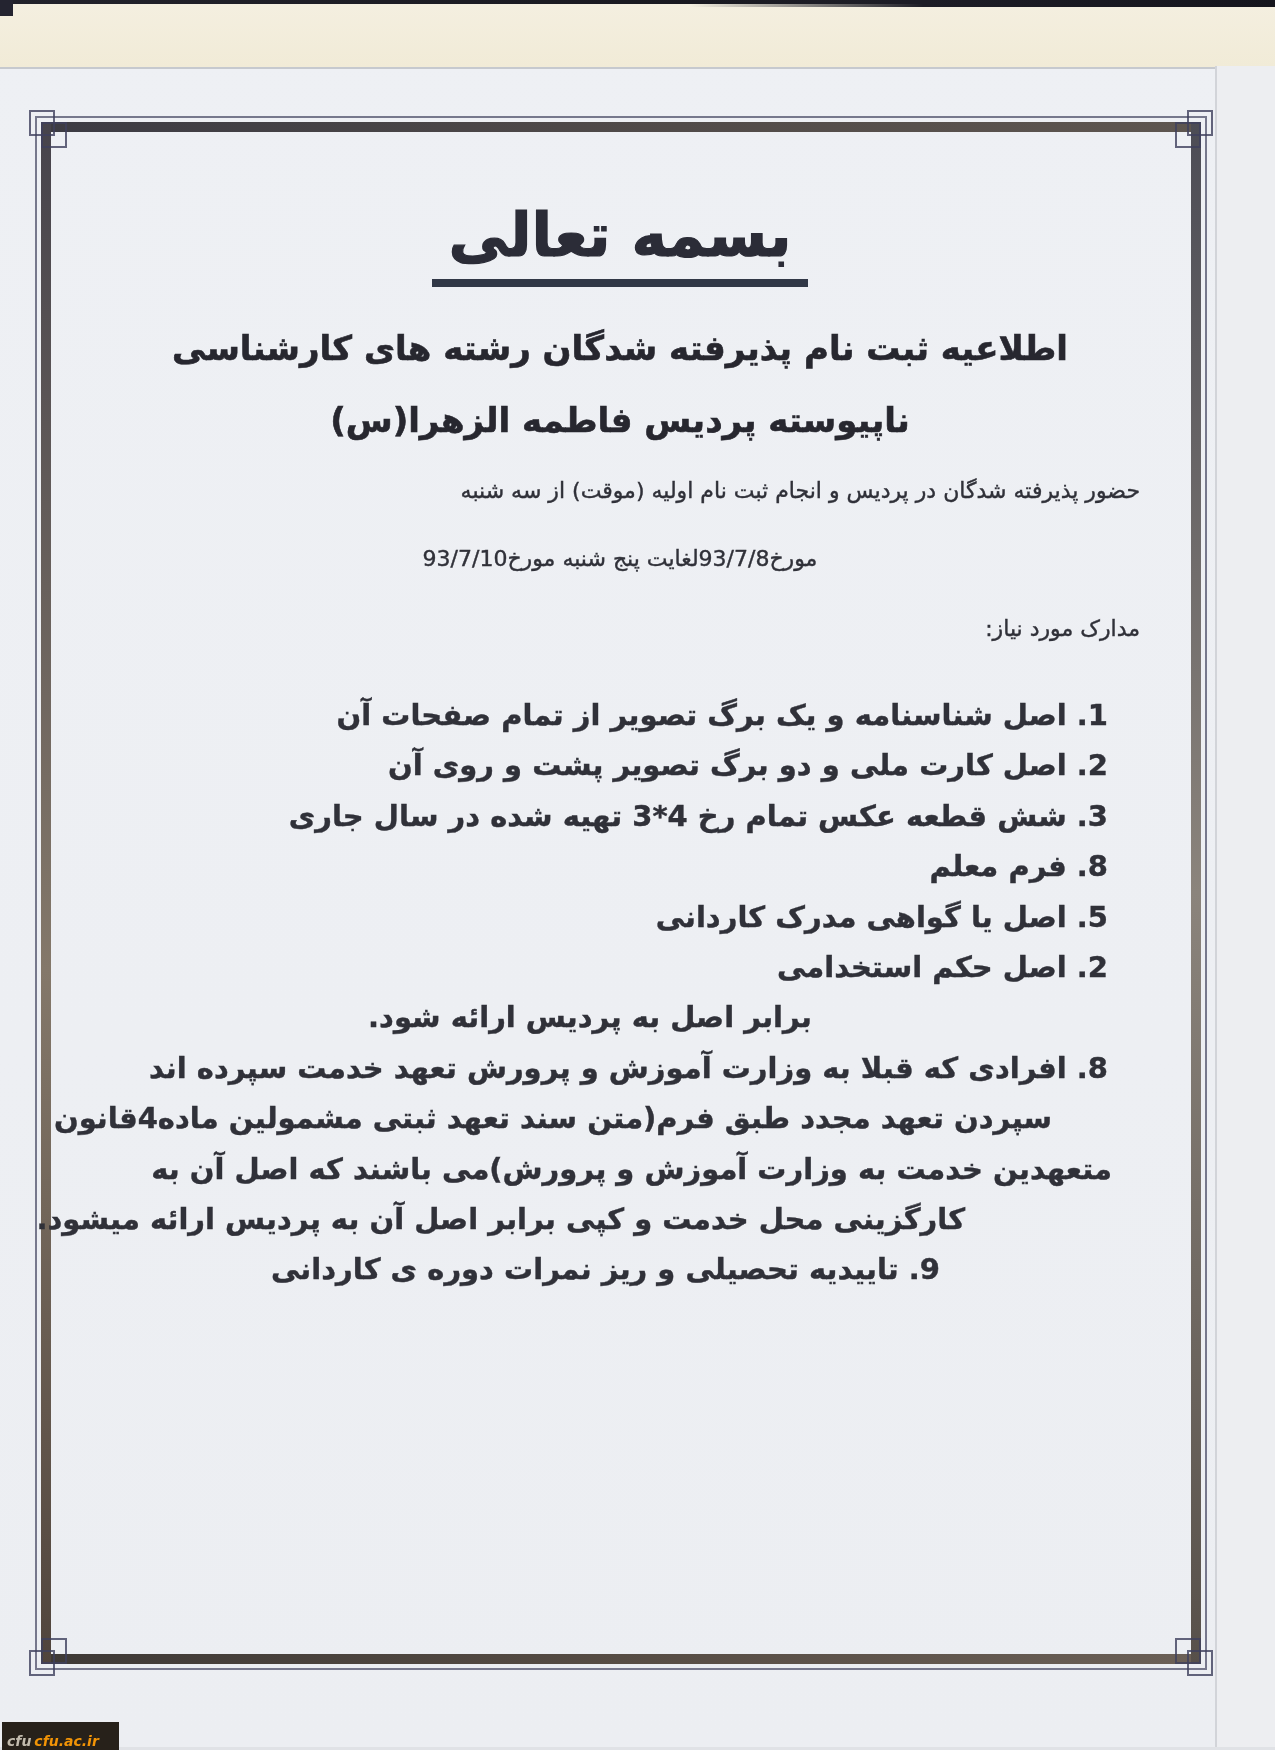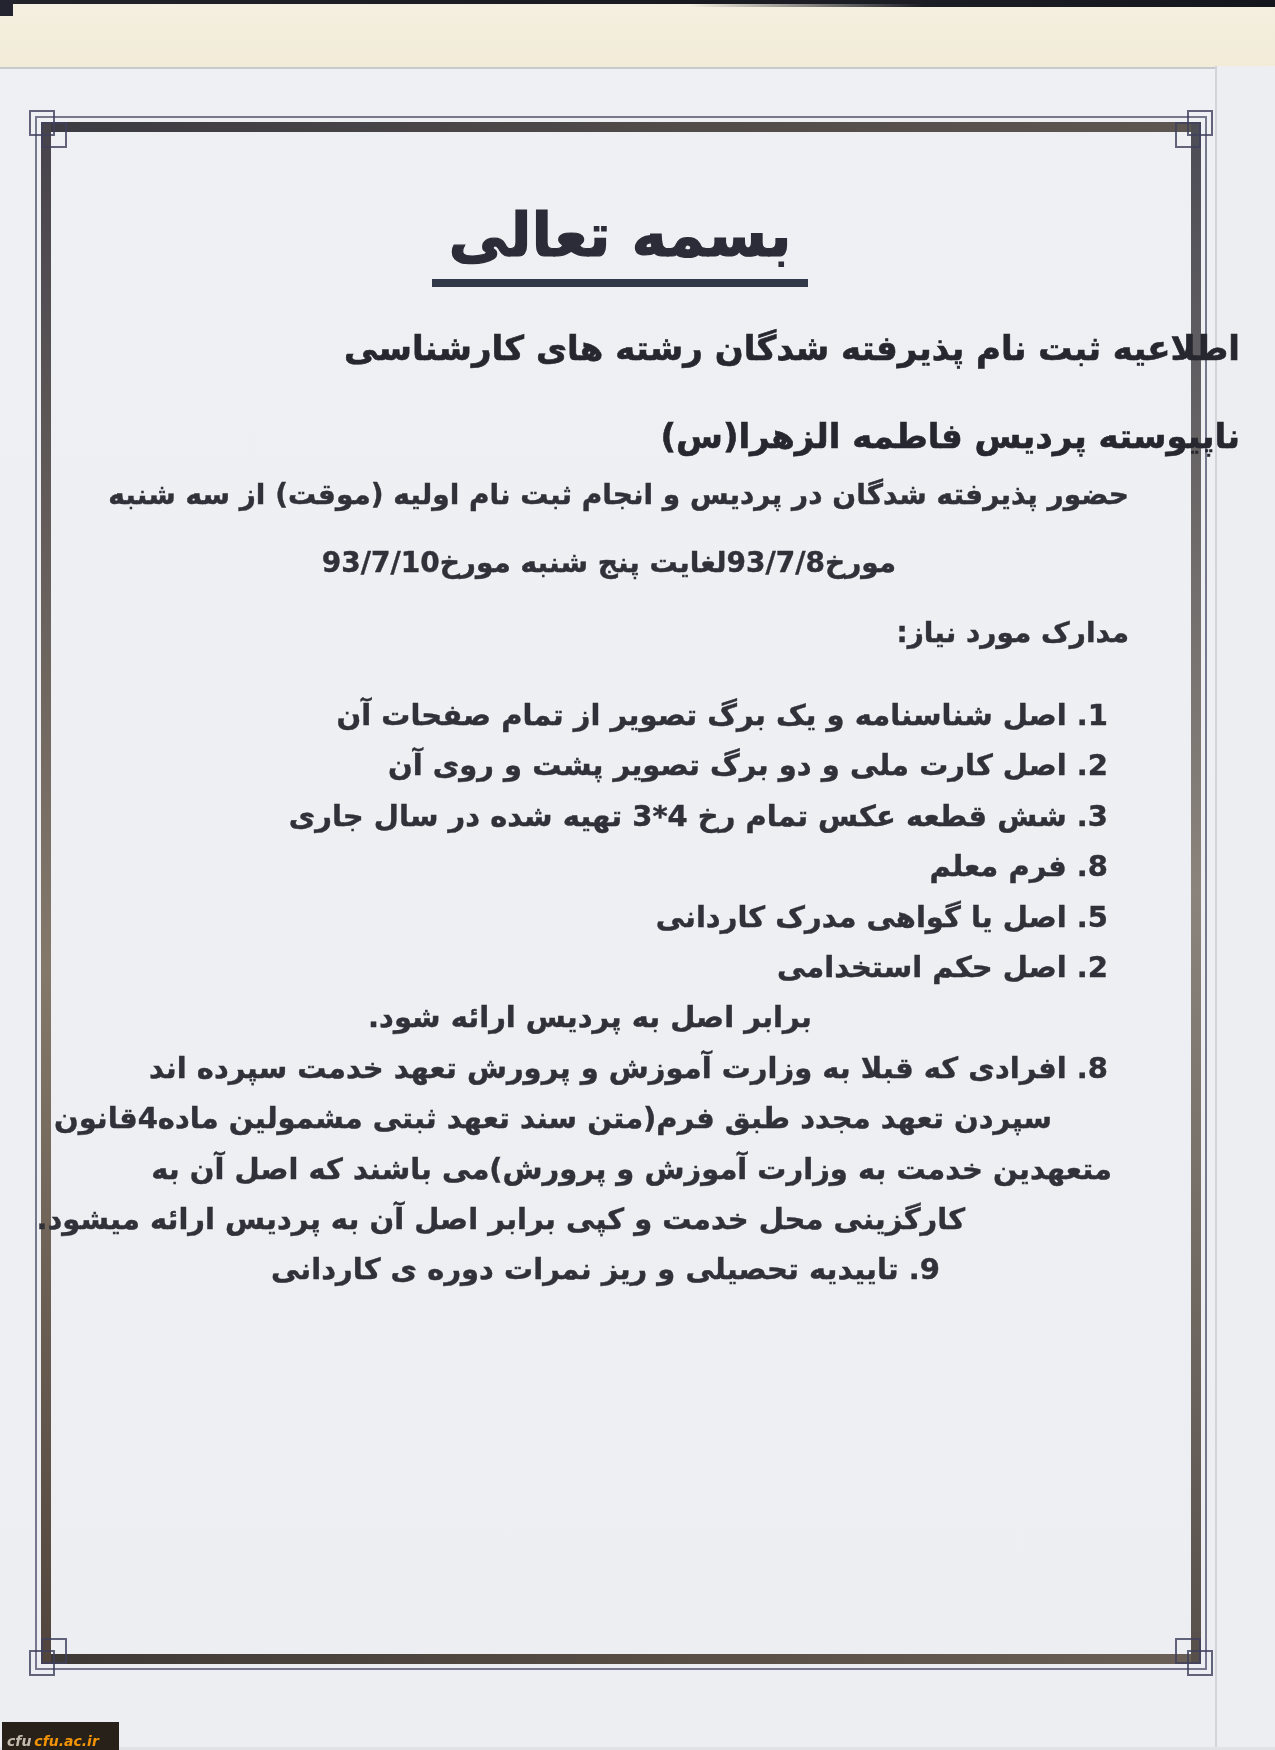--- a/index.html
+++ b/index.html
@@ -33,24 +33,24 @@
   .band-left{left:41px;top:122px;width:10px;height:1542px;
     background:linear-gradient(to bottom,#46434b,#84786a 55%,#50443c);}
   .band-right{left:1191px;top:122px;width:10px;height:1542px;
     background:linear-gradient(to bottom,#4c4c55,#8b847c 50%,#57504a);}
   .csq{position:absolute;width:26px;height:26px;box-sizing:border-box;
     border:2px solid rgba(62,64,92,.8);}
   .basmala-row{position:absolute;left:0;top:198px;width:1240px;text-align:center;}
   .basmala{display:inline-block;direction:rtl;font-size:60px;line-height:75px;font-weight:bold;
     color:#2b2c37;-webkit-text-stroke:1.2px #2b2c37;
     border-bottom:8px solid #313847;padding:0 16px 6px 16px;}
-  .heading{position:absolute;left:0;width:1240px;text-align:right;direction:rtl;
+  .heading{position:absolute;left:0;width:1240px;text-align:center;direction:rtl;
     font-size:34px;font-weight:bold;color:#27272f;-webkit-text-stroke:.6px #27272f;white-space:nowrap;}
-  .h1{top:328px;} .h2{top:416px;}
-  .para{position:absolute;left:89px;width:1040px;direction:rtl;font-size:28px;font-weight:bold;
+  .h1{top:328px;} .h2{top:400px;}
+  .para{position:absolute;left:100px;width:1040px;direction:rtl;font-size:22px;font-weight:normal;
     color:#303139;-webkit-text-stroke:.4px #303139;white-space:nowrap;}
   .intro1{top:478px;text-align:right;}
   .intro2{top:546px;text-align:center;}
   .reqlabel{top:616px;text-align:right;}
   .list{position:absolute;left:100px;top:690px;width:1040px;direction:rtl;
     font-size:29px;font-weight:bold;color:#303139;-webkit-text-stroke:.4px #303139;}
   .ln{height:50.4px;line-height:50.4px;white-space:nowrap;box-sizing:border-box;}
   .ln-item{padding-right:32px;}
   .ln-full{text-align:right;padding-right:28px;}
   .ln-center{text-align:center;position:relative;left:-30px;}

